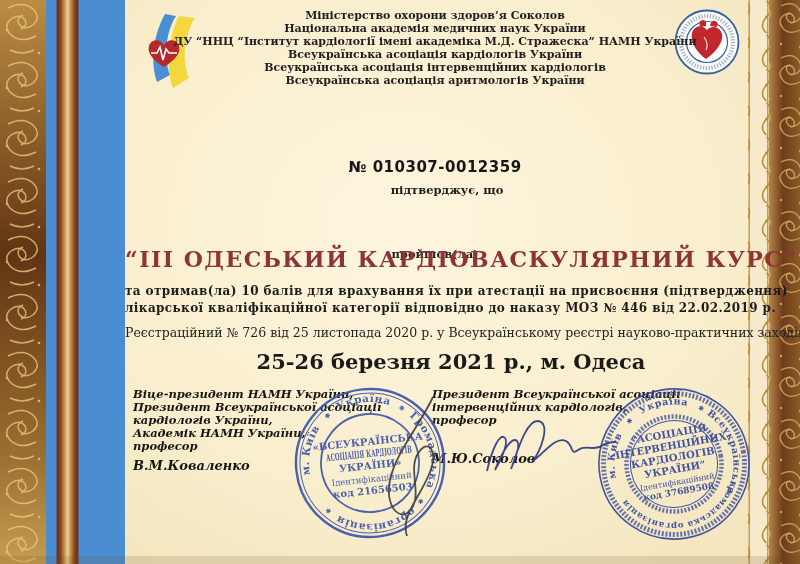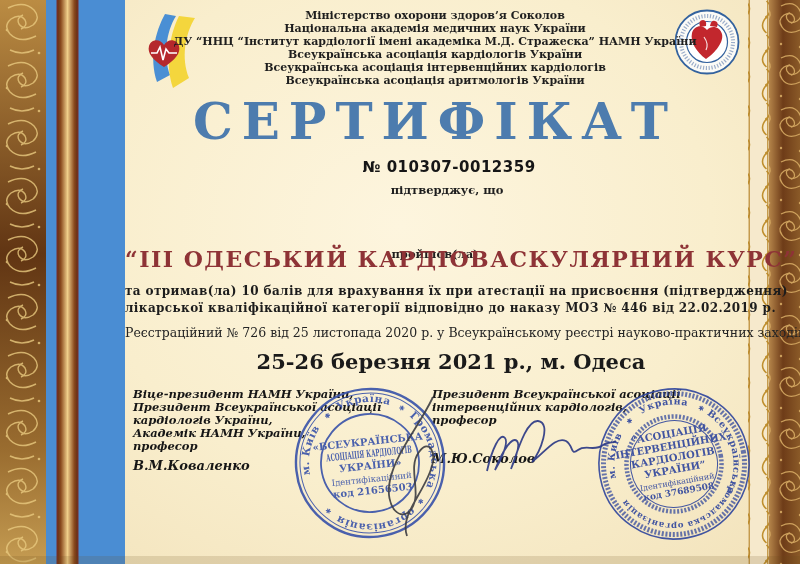--- a/index.html
+++ b/index.html
@@ -6,21 +6,21 @@
   .cert{
     position:relative;width:800px;height:564px;overflow:hidden;
     background:radial-gradient(ellipse at 50% 40%, #fdf5de 0%, #f9eecd 55%, #f2e2ba 100%);
     font-family:"DejaVu Serif","Liberation Serif",serif;color:#1b1b1b;
   }
   .abs{position:absolute;}
   .cx{position:absolute;left:125px;width:620px;text-align:center;}
   .hdr-line{font-size:11px;font-weight:bold;line-height:13px;color:#1e1e1e;}
   .title{top:92px;font-size:50px;font-weight:bold;letter-spacing:9px;color:#4d7cae;}
   .number{top:158px;font-size:15px;font-weight:bold;letter-spacing:.5px;
-          font-family:"DejaVu Sans","Liberation Sans",sans-serif;color:#161616;padding-left:14px;}
+          font-family:"DejaVu Sans","Liberation Sans",sans-serif;color:#161616;}
   .small-serif{font-size:11.5px;font-weight:bold;color:#1e1e1e;}
   .confirm{top:183px;padding-left:12px;}
   .name{top:198px;font-size:19px;font-weight:bold;
         font-family:"DejaVu Sans","Liberation Sans",sans-serif;color:#111;}
   .passed{top:231px;margin-top:16px;}
   .course{top:246px;font-size:22px;font-weight:bold;letter-spacing:1.5px;color:#8e3336;white-space:nowrap;}
   .credit{font-size:12px;font-weight:bold;letter-spacing:.4px;color:#1c1c1c;white-space:nowrap;}
   .credit1{top:284px;}
   .credit2{top:301px;}
   .reg{top:325px;font-size:12.5px;color:#242424;white-space:nowrap;}
@@ -125,21 +125,20 @@
 
   <div class="abs" style="left:0;top:0;width:800px">
     <div class="cx hdr-line" style="top:9px">Міністерство охорони здоров’я Соколов</div>
     <div class="cx hdr-line" style="top:22px">Національна академія медичних наук України</div>
     <div class="cx hdr-line" style="top:35px">ДУ “ННЦ “Інститут кардіології імені академіка М.Д. Стражеска” НАМН України</div>
     <div class="cx hdr-line" style="top:48px">Всеукраїнська асоціація кардіологів України</div>
     <div class="cx hdr-line" style="top:61px">Всеукраїнська асоціація інтервенційних кардіологів</div>
     <div class="cx hdr-line" style="top:74px">Всеукраїнська асоціація аритмологів України</div>
   </div>
 
-  <div class="cx title">СЕРТИФІКАТ</div>
   <div class="cx number">№ 010307-0012359</div>
   <div class="cx small-serif confirm">підтверджує, що</div>
   <div class="cx small-serif passed">пройшов(ла)</div>
   <div class="cx course">“ІІІ ОДЕСЬКИЙ КАРДІОВАСКУЛЯРНИЙ КУРС”</div>
   <div class="cx credit credit1">та отримав(ла) 10 балів для врахування їх при атестації на присвоєння (підтвердження)</div>
   <div class="cx credit credit2">лікарської кваліфікаційної категорії відповідно до наказу МОЗ № 446 від 22.02.2019 р.</div>
   <div class="cx reg">Реєстраційний № 726  від 25 листопада 2020 р. у Всеукраїнському реєстрі науково-практичних заходів на 2021 р.</div>
   <div class="cx date">25-26 березня 2021 р., м. Одеса</div>
 
   <div class="sig-block sig-left">

